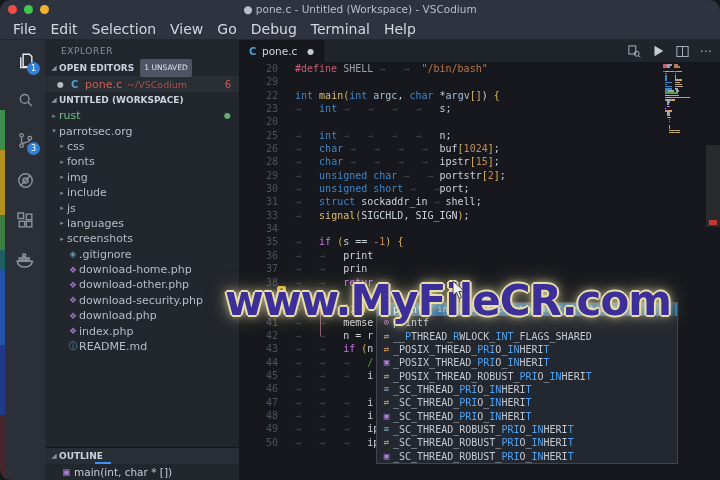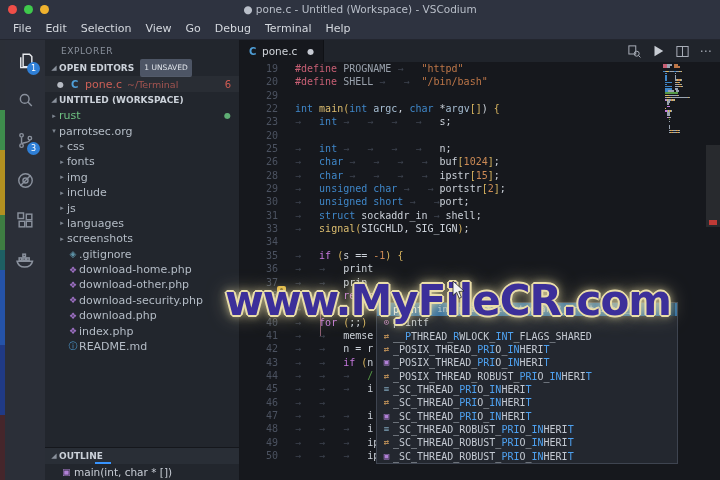--- a/index.html
+++ b/index.html
@@ -1,30 +1,30 @@
 <!DOCTYPE html>
 <html><head>
 <meta charset="utf-8">
 <style>
   * { margin:0; padding:0; box-sizing:border-box; }
   html,body { width:720px; height:480px; overflow:hidden; background:#16181d;
     font-family:"DejaVu Sans","Liberation Sans",sans-serif; }
-  #app { position:relative; width:720px; height:480px; overflow:hidden; }
+  #app { position:relative; width:720px; height:480px; overflow:hidden;border-radius:11px; }
 
   
   .titlebar { position:absolute; left:0; top:0; width:720px; height:18px; background:#2e3340;
     display:flex; align-items:center; }
   .lights { display:flex; gap:7px; margin-left:8px; }
   .light { width:9px; height:9px; border-radius:50%; }
   .wintitle { position:absolute; left:0; right:0; text-align:center; font-size:10.5px; color:#b9bfc9; }
 
   
   .menubar { position:absolute; left:0; top:18px; width:720px; height:22px; background:#2e3340;
     display:flex; align-items:center; padding-left:6px; border-bottom:1px solid #23262f; }
-  .menu-item { font-size:11px; color:#d4d8de; padding:0 7px; cursor:default; }
+  .menu-item { font-size:14px; color:#d4d8de; padding:0 7px; cursor:default; }
 
   
   .strip { position:absolute; left:0; top:40px; width:5px; height:440px; }
   .strip div { width:5px; }
 
   
   .activitybar { position:absolute; left:5px; top:40px; width:40px; height:440px; background:#2b2f38; }
   .act-item { position:relative; width:40px; height:40px; display:flex; align-items:center; justify-content:center; }
   .act-item svg { stroke:#8a919d; fill:none; stroke-width:1.8; }
   .act-item.active svg { stroke:#e8eaee; }
@@ -218,21 +218,21 @@
 
     <div class="sb-header">
       <span class="twisty">◢</span>
       <span>OPEN EDITORS</span>
       <span class="pill">1 UNSAVED</span>
     </div>
     <div class="oe-row">
       <span class="dirty-dot">●</span>
       <span class="cicon">C</span>
       <span class="fname-red">pone.c</span>
-      <span class="fpath-red">~/Terminal</span>
+      <span class="fpath-red">~/VSCodium</span>
       <span class="problems">6</span>
     </div>
 
     <div class="sb-header">
       <span class="twisty">◢</span>
       <span>UNTITLED (WORKSPACE)</span>
     </div>
     <div class="tree" id="tree">
         <div class="tree-row" style="padding-left: 4px;">
           <span class="chev">▸</span>
@@ -346,21 +346,20 @@
               <rect x="3" y="4" width="18" height="16"></rect>
               <path d="M12 4v16"></path>
             </svg>
         </span>
         <span class="aicon ellipsis">⋯</span>
       </div>
     </div>
 
     <div class="editor-body">
       <div id="code">
-          <div class="code-line"><span class="gutter">19</span><span class="src"><span class="tk-d">#define</span><span class="tk-p"> </span><span class="tk-g">PROGNAME</span><span class="tk-w"> →   </span><span class="tk-s">"httpd"</span></span></div>
           <div class="code-line"><span class="gutter">20</span><span class="src"><span class="tk-d">#define</span><span class="tk-p"> </span><span class="tk-g">SHELL</span><span class="tk-w"> →   →  </span><span class="tk-s">"/bin/bash"</span></span></div>
           <div class="code-line"><span class="gutter">29</span><span class="src"></span></div>
           <div class="code-line"><span class="gutter">22</span><span class="src"><span class="tk-k">int</span><span class="tk-p"> </span><span class="tk-f">main</span><span class="tk-y">(</span><span class="tk-k">int</span><span class="tk-p"> </span><span class="tk-i">argc</span><span class="tk-p">, </span><span class="tk-k">char</span><span class="tk-p"> *</span><span class="tk-i">argv</span><span class="tk-y">[]</span><span class="tk-p">) </span><span class="tk-y">{</span></span></div>
           <div class="code-line"><span class="gutter">23</span><span class="src"><span class="tk-w">→   </span><span class="tk-k">int</span><span class="tk-w"> →   →   →   →   </span><span class="tk-p">s;</span></span></div>
           <div class="code-line"><span class="gutter">20</span></div>
           <div class="code-line"><span class="gutter">25</span><span class="src"><span class="tk-w">→   </span><span class="tk-k">int</span><span class="tk-w"> →   →   →   →   </span><span class="tk-p">n;</span></span></div>
           <div class="code-line"><span class="gutter">26</span><span class="src"><span class="tk-w">→   </span><span class="tk-k">char</span><span class="tk-w"> →   →   →   →  </span><span class="tk-p">buf</span><span class="tk-y">[</span><span class="tk-n">1024</span><span class="tk-y">]</span><span class="tk-p">;</span></span></div>
           <div class="code-line"><span class="gutter">28</span><span class="src"><span class="tk-w">→   </span><span class="tk-k">char</span><span class="tk-w"> →   →   →   →  </span><span class="tk-p">ipstr</span><span class="tk-y">[</span><span class="tk-n">15</span><span class="tk-y">]</span><span class="tk-p">;</span></span></div>
           <div class="code-line"><span class="gutter">29</span><span class="src"><span class="tk-w">→   </span><span class="tk-k">unsigned char</span><span class="tk-w"> →   → </span><span class="tk-p">portstr</span><span class="tk-y">[</span><span class="tk-n">2</span><span class="tk-y">]</span><span class="tk-p">;</span></span></div>
           <div class="code-line"><span class="gutter">30</span><span class="src"><span class="tk-w">→   </span><span class="tk-k">unsigned short</span><span class="tk-w"> →   →</span><span class="tk-p">port;</span></span></div>

